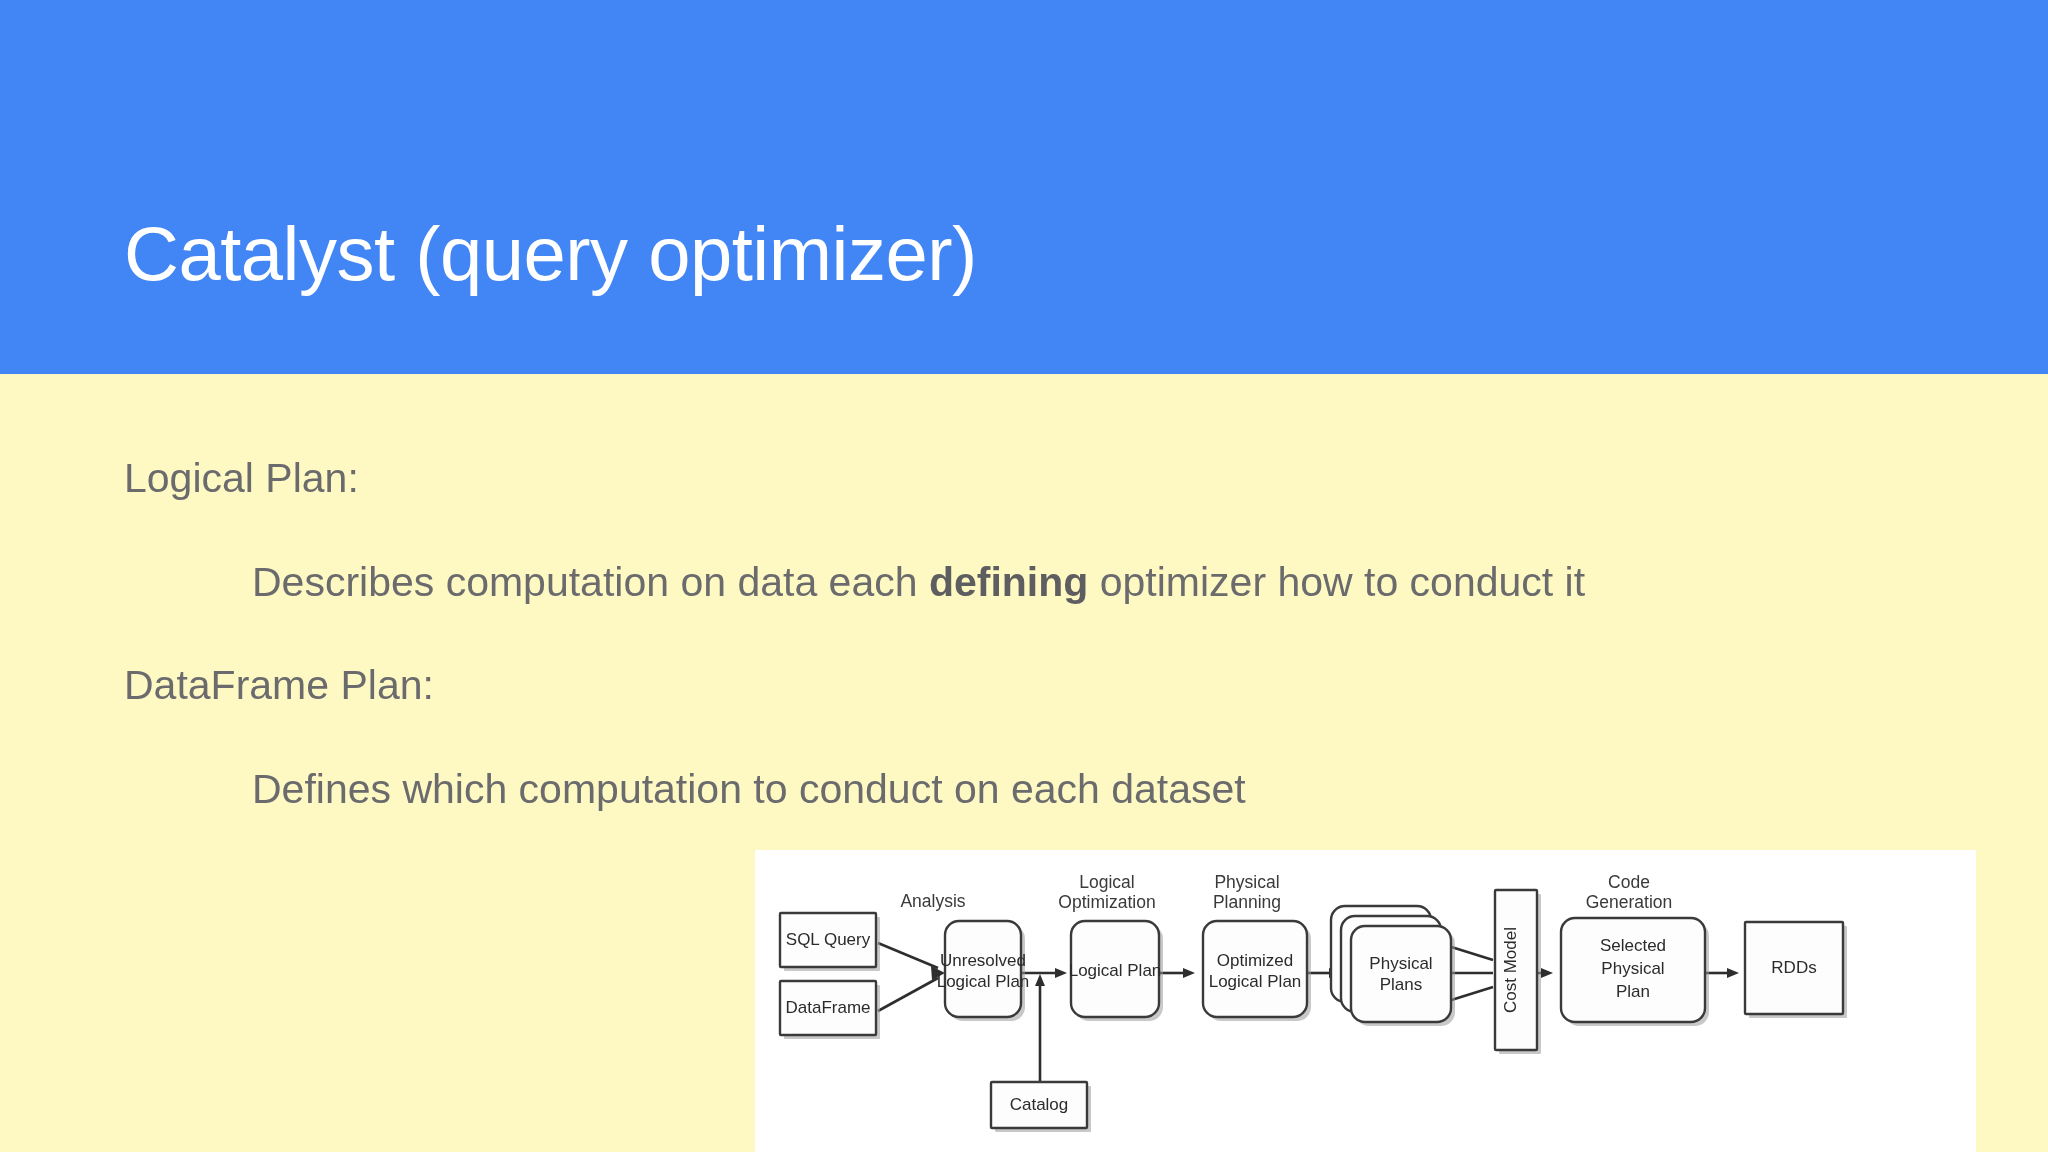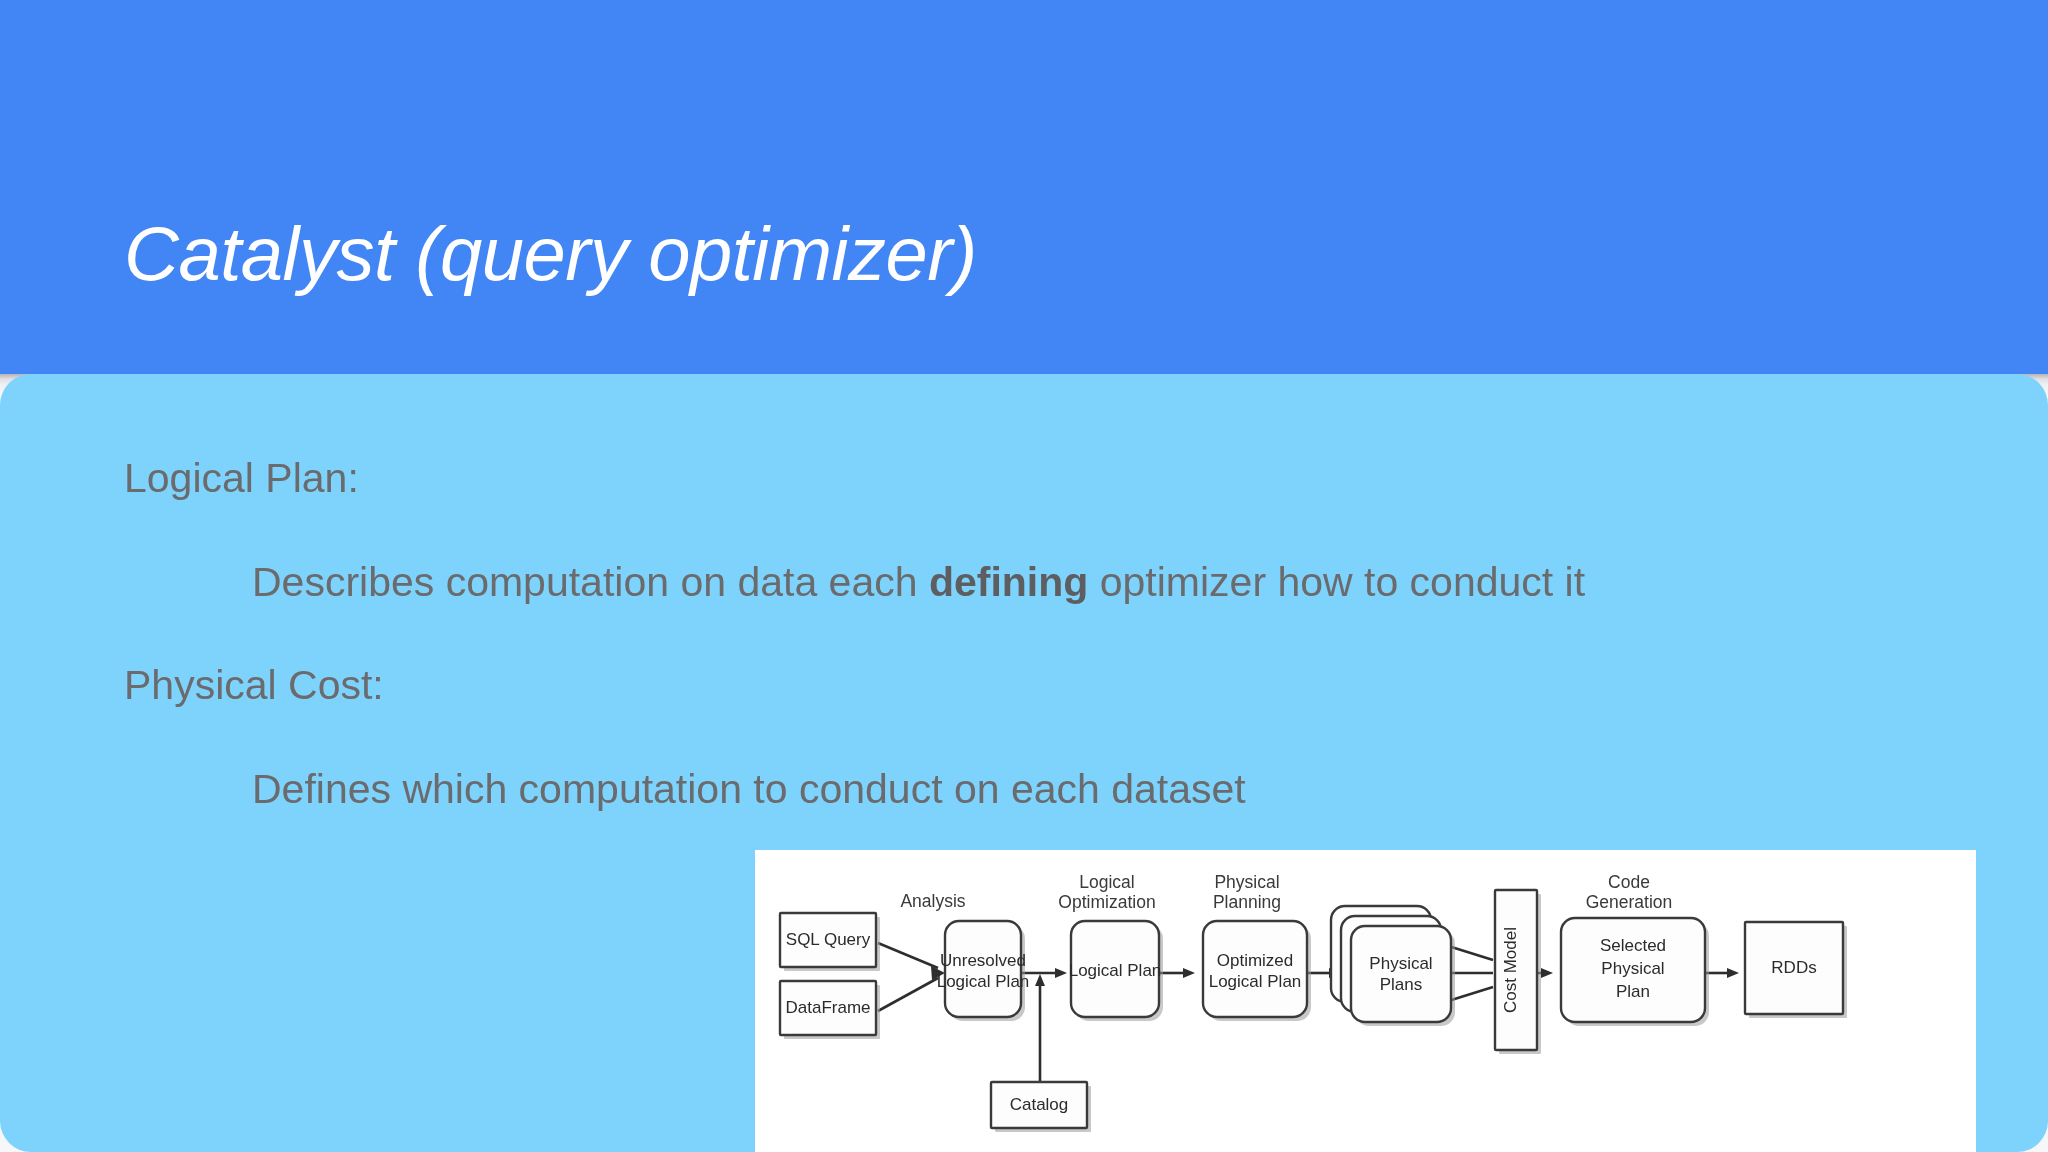--- a/index.html
+++ b/index.html
@@ -38,32 +38,30 @@
   #slide-title {
     position: absolute;
     left: 124px;
     top: 206px;
     font-size: 76px;
     line-height: 96px;
     font-weight: 400;
     color: #ffffff;
     letter-spacing: -0.5px;
     white-space: nowrap;
-    font-style: italic;
   }
 
   
   #slide-body {
     position: absolute;
     left: 0;
     top: 374px;
     width: 2048px;
     height: 778px;
-    background: #7dd3fc;
-    border-radius: 31px;
+    background: #fef9c3;
   }
 
   .body-line {
     position: absolute;
     color: #6b6b6e;
     font-size: 41px;
     line-height: 52px;
     font-weight: 400;
     white-space: nowrap;
   }
@@ -133,21 +131,21 @@
   <div id="slide-title">Catalyst (query optimizer)</div>
 </div>
 <div id="header-shadow"></div>
 
 <div id="slide-body">
 
   <div class="body-line level-0" id="line-logical-plan">Logical Plan:</div>
 
   <div class="body-line level-1" id="line-logical-detail"><span>Describes computation on data each </span><b>defining</b><span> optimizer how to conduct it</span></div>
 
-  <div class="body-line level-0" id="line-physical-plan">Physical Cost:</div>
+  <div class="body-line level-0" id="line-physical-plan">DataFrame Plan:</div>
 
   <div class="body-line level-1" id="line-physical-detail">Defines which computation to conduct on each dataset</div>
 
   <div id="catalyst-figure">
     <svg width="1221" height="302" viewBox="0 0 1221 302">
 
       <text class="dg-phase" x="178" y="57"><tspan>Analysis</tspan></text>
 
       <text class="dg-phase" x="352" y="38"><tspan>Logical</tspan></text>
       <text class="dg-phase" x="352" y="58"><tspan>Optimization</tspan></text>

